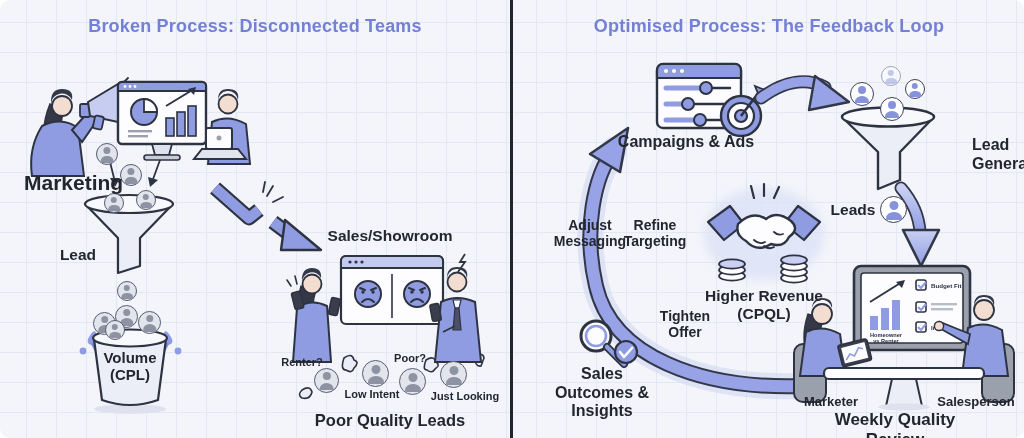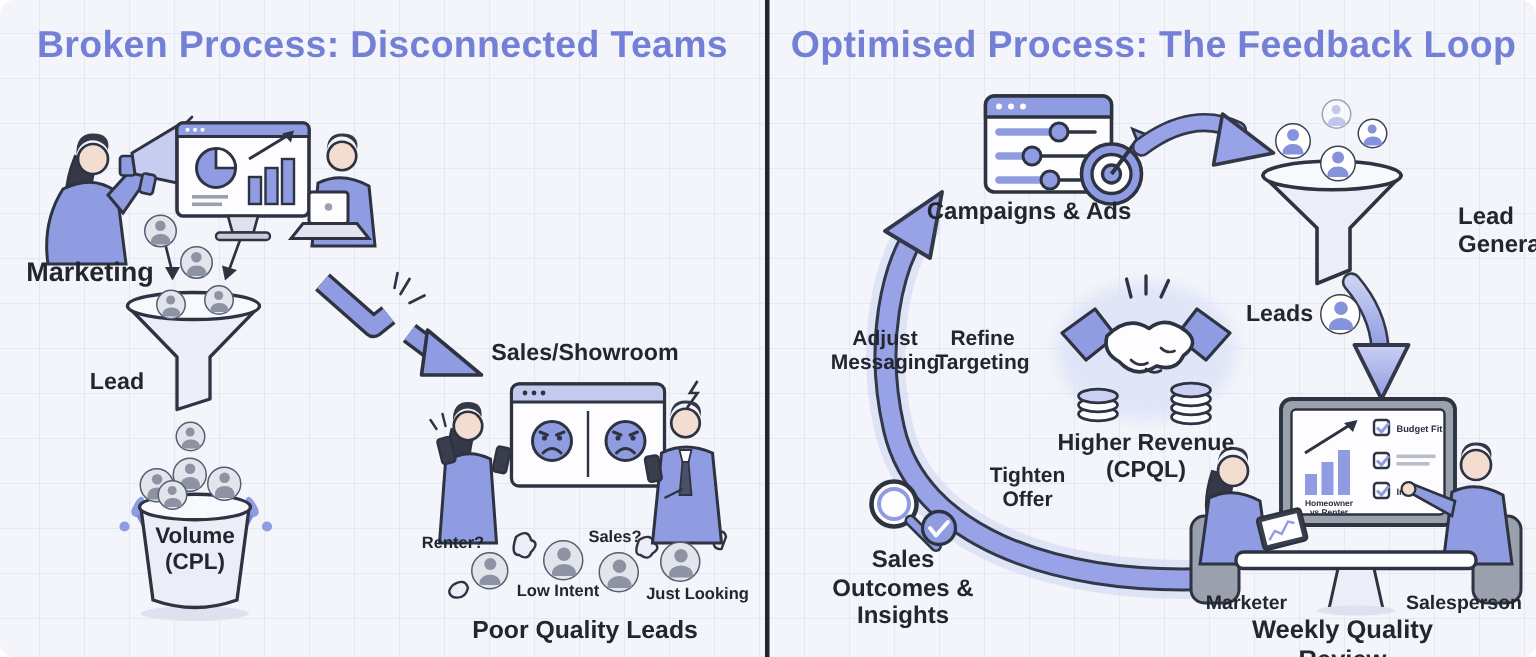--- a/index.html
+++ b/index.html
@@ -3,21 +3,21 @@
 <meta charset="utf-8">
 <style>
   html,body{margin:0;padding:0;background:#ffffff;font-family:"Liberation Sans",sans-serif;}
   #stage{
     position:relative;width:1024px;height:438px;overflow:hidden;border-radius:10px;
     background-color:#f3f5fa;
     background-image:linear-gradient(#e4e8f2 1px,transparent 1px),
                      linear-gradient(90deg,#e4e8f2 1px,transparent 1px);
     background-size:30px 30px;background-position:-4px -8px;
   }
-  .title{position:absolute;top:16px;font-size:25px;font-weight:bold;color:#7480d6;text-align:center;letter-spacing:.2px;z-index:5;}
+  .title{position:absolute;top:16px;font-size:18px;font-weight:bold;color:#7480d6;text-align:center;letter-spacing:.2px;z-index:5;}
   .lbl{position:absolute;font-weight:bold;color:#23262f;text-align:center;line-height:1.16;z-index:5;}
   .lbl.sm{font-size:11px;font-weight:600;}
   .lbl.md{font-size:15px;}
   .lbl.lg{font-size:16.5px;}
   .lbl.left{text-align:left;}
   .divider{position:absolute;left:510px;top:0;width:3px;height:438px;background:#23252e;z-index:6;}
   
   .avatar{position:absolute;border-radius:50%;background:#e3e5ec;border:1.6px solid #565c72;z-index:4;box-sizing:border-box;}
   .avatar::before{content:"";position:absolute;left:50%;top:14%;transform:translateX(-50%);width:36%;height:36%;border-radius:50%;background:#8e93a4;}
   .avatar::after{content:"";position:absolute;left:50%;bottom:7%;transform:translateX(-50%);width:64%;height:34%;border-radius:48% 48% 12% 12%/75% 75% 12% 12%;background:#8e93a4;}
@@ -167,26 +167,26 @@
   <div class="avatar" style="left:362px;top:360px;width:27px;height:27px;"></div>
   <div class="avatar" style="left:399px;top:368px;width:27px;height:27px;"></div>
   <div class="avatar" style="left:440px;top:361px;width:27px;height:27px;"></div>
   <svg class="z1" style="left:278px;top:350px;" width="215" height="62" viewBox="0 0 215 62">
     <path d="M66,8 q8,-6 10,2 q6,2 0,8 q-2,6 -8,2 q-6,0 -2,-12 z" fill="#eceef7" stroke="#2e3342" stroke-width="1.6"></path>
     <path d="M148,10 q8,-5 10,2 q5,3 -1,7 q-3,5 -8,1 q-5,0 -1,-10 z" fill="#eceef7" stroke="#2e3342" stroke-width="1.6"></path>
     <path d="M198,6 q7,-4 8,2 l-3,8 q-7,1 -5,-10 z" fill="#eceef7" stroke="#2e3342" stroke-width="1.6"></path>
     <path d="M24,40 q8,-5 10,2 q-2,8 -10,6 q-5,-3 0,-8 z" fill="#eceef7" stroke="#2e3342" stroke-width="1.6"></path>
   </svg>
   <div class="lbl sm" style="left:272px;top:356px;width:60px;">Renter?</div>
-  <div class="lbl sm" style="left:385px;top:352px;width:50px;">Sales?</div>
+  <div class="lbl sm" style="left:385px;top:352px;width:50px;">Poor?</div>
   <div class="lbl sm" style="left:332px;top:388px;width:80px;">Low Intent</div>
   <div class="lbl sm" style="left:420px;top:390px;width:90px;">Just Looking</div>
   <div class="lbl lg" style="left:310px;top:411px;width:160px;">Poor Quality Leads</div>
 
-  <div class="lbl md" style="left:14px;top:171px;width:92px;font-size:18px;">Marketing</div>
+  <div class="lbl md" style="left:24px;top:171px;width:92px;font-size:21px;">Marketing</div>
   <div class="lbl md" style="left:52px;top:246px;width:52px;font-size:15.5px;">Lead</div>
 
   <div class="title" style="left:514px;width:510px;">Optimised Process: The Feedback Loop</div>
 
   <svg class="z1" style="left:520px;top:118px;" width="300" height="292" viewBox="0 0 300 292">
     <path d="M285,268 C180,272 92,238 76,168 C63,112 74,58 94,32" stroke="#ccd3f3" stroke-width="26" fill="none" stroke-linecap="round" opacity="0.55"></path>
     <path d="M285,268 C180,272 92,238 76,168 C63,112 74,58 94,32" stroke="#333848" stroke-width="16" fill="none" stroke-linecap="round"></path>
     <path d="M285,268 C180,272 92,238 76,168 C63,112 74,58 94,32" stroke="#97a3e6" stroke-width="12" fill="none" stroke-linecap="round"></path>
     <polygon points="108,10 70,36 100,54" fill="#97a3e6" stroke="#333848" stroke-width="2.6" stroke-linejoin="round"></polygon>
   </svg>

